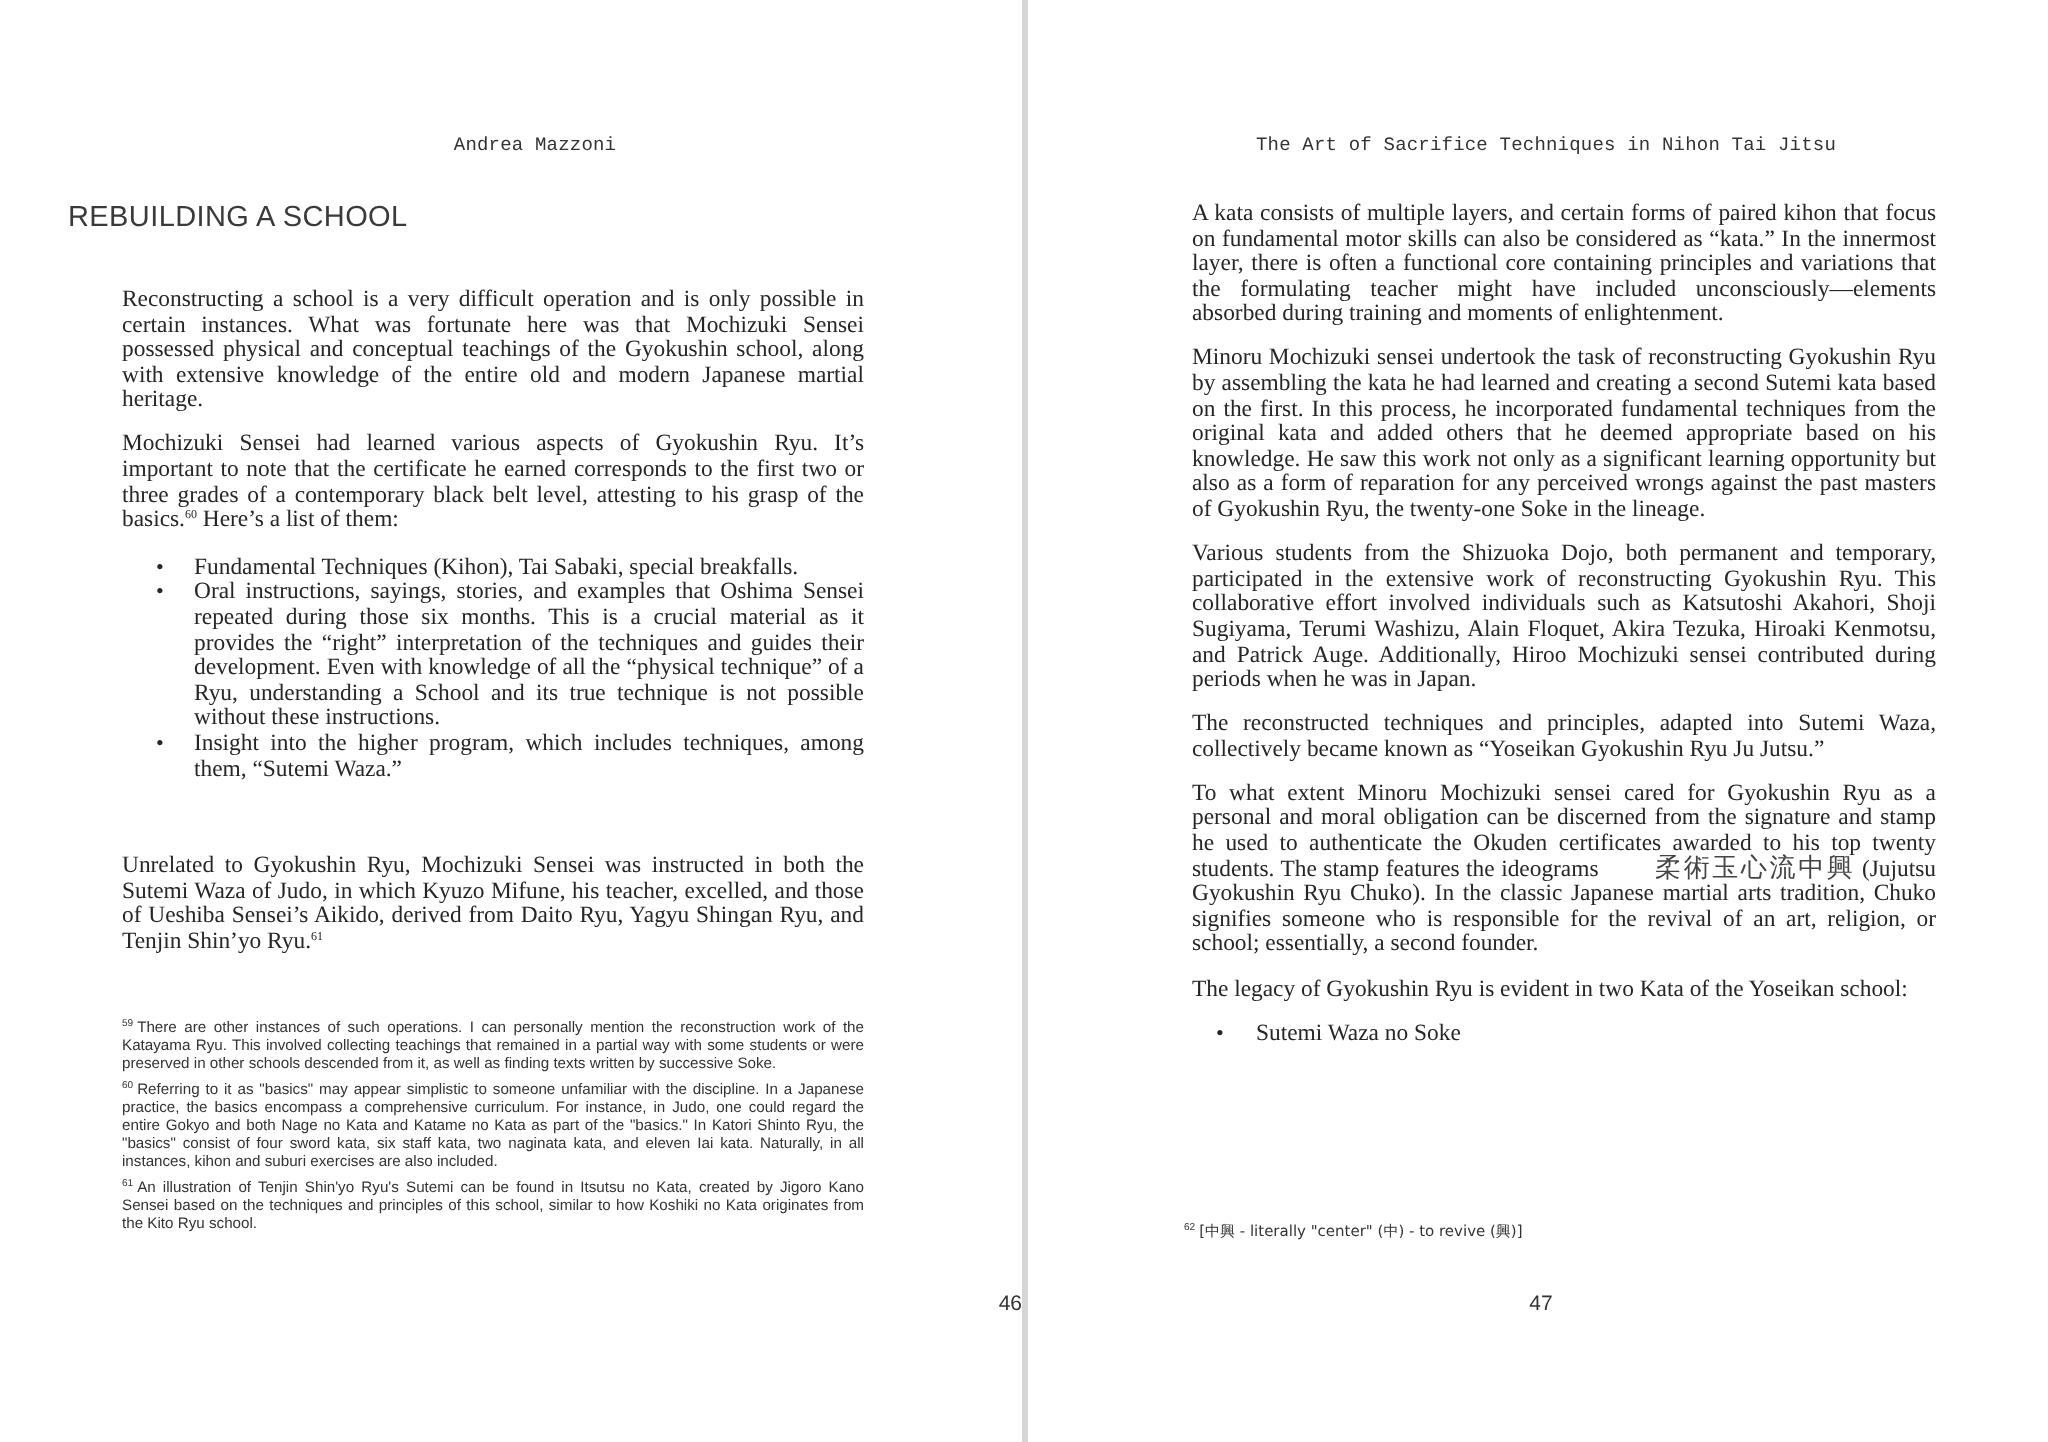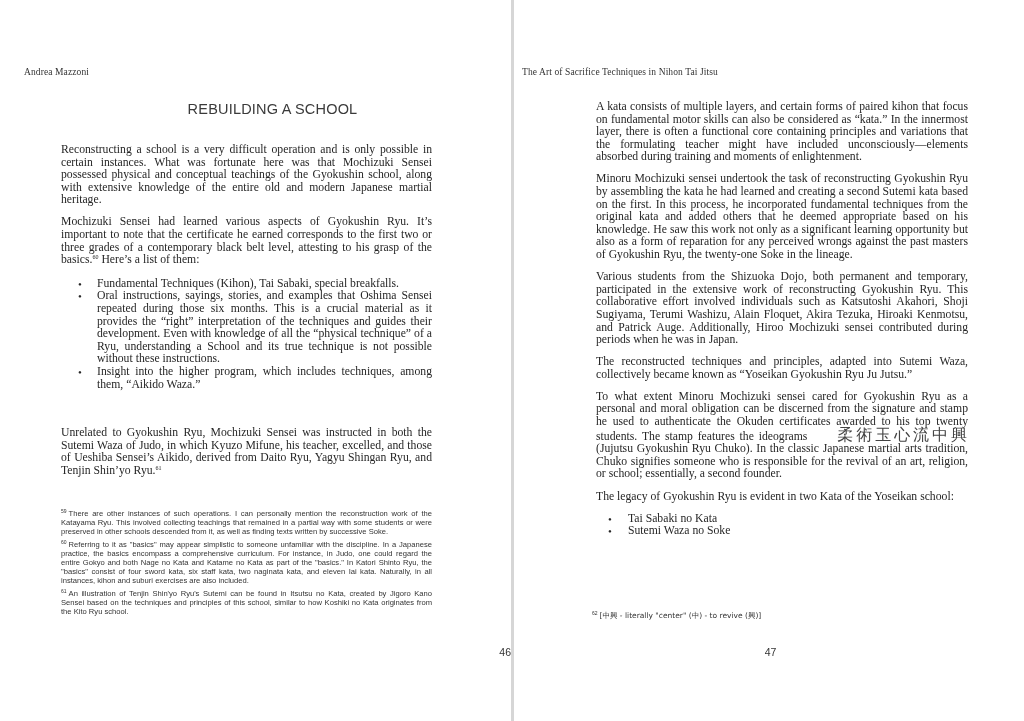--- a/index.html
+++ b/index.html
@@ -2,41 +2,41 @@
 <html><head>
   <meta charset="utf-8">
   <style>
     * { margin: 0; padding: 0; box-sizing: border-box; }
     html, body { width: 1024px; height: 721px; background: #ffffff; overflow: hidden; }
     body { position: relative; color: #2a2a2a; }
     .page { position: absolute; top: 0; height: 721px; background: #fff; }
     .page.left { left: 0; width: 511px; }
     .page.right { left: 514px; width: 510px; }
     .divider { position: absolute; left: 511px; top: 0; width: 3px; height: 721px; background: #d6d6d6; }
-    .running-head { position: absolute; top: 67px; left: 0; width: 100%; 
-      font-family: Liberation Serif, serif; font-size: 9.5px; color: #333; letter-spacing: 0.1px; }
+    .running-head { position: absolute; top: 67px; left: 0; width: 100%; text-align: center;
+      font-family: Liberation Mono, monospace; font-size: 9.5px; color: #333; letter-spacing: 0.1px; }
     .page.left .running-head { left: 0; width: 100%; padding-left: 24px; }
     .page.right .running-head { padding-left: 8px; }
-    .chapter-title { position: absolute; top: 101px; left: 0; width: 100%; text-align: center;
+    .chapter-title { position: absolute; top: 101px; left: 0; width: 100%; 
       font-family: "Liberation Sans", sans-serif; font-size: 14.5px; font-weight: normal; color: #3a3a3a;
       letter-spacing: 0.2px; padding-left: 34px; }
     .body { position: absolute; font-family: "Liberation Serif", serif; font-size: 11.7px;
       line-height: 12.6px; color: #262626; text-align: justify; }
     .page.left .body { left: 61px; width: 371px; top: 144px; }
     .page.right .body { left: 82px; width: 372px; top: 101px; }
     .body p { margin-bottom: 9.5px; }
     .body sup { font-size: 6px; vertical-align: 4px; line-height: 0; }
     .body ul { list-style: none; margin: 10px 0 10px 0; }
     .body ul li { position: relative; padding-left: 36px; }
     .body ul li::before { content: "•"; position: absolute; left: 17px; top: 0; font-size: 11px; }
     .page.left .body ul { margin-top: 11px; margin-bottom: 36px; }
     .page.right .body ul { margin-top: 9px; margin-bottom: 10px; }
     .page.right .body ul li { padding-left: 32px; }
     .page.right .body ul li::before { left: 12px; }
-    .jp { font-family: "DejaVu Sans", sans-serif; font-size: 16px; color: #444; letter-spacing: 1px; margin-left: 25px; }
+    .jp { font-family: "DejaVu Sans", sans-serif; font-size: 13px; color: #444; letter-spacing: 1px; margin-left: 25px; }
     .footnotes { position: absolute; font-family: "Liberation Sans", sans-serif; font-size: 7.6px;
       line-height: 9.2px; color: #333; text-align: justify; }
     .page.left .footnotes { left: 61px; width: 371px; top: 509px; }
     .page.right .footnotes { left: 78px; width: 372px; top: 611px; }
     .footnotes .fn { margin-bottom: 3px; }
     .footnotes sup { font-size: 5px; vertical-align: 3px; line-height: 0; margin-right: 2px; }
     .fn-jp { font-family: "DejaVu Sans", sans-serif; font-size: 7.5px; }
     .page-number { position: absolute; top: 646px; width: 100%; text-align: center;
       font-family: "Liberation Sans", sans-serif; font-size: 10.5px; color: #333; }
     .page.left .page-number { padding-left: 34px; text-align: right; }
@@ -48,21 +48,21 @@
 <div class="page left">
   <div class="running-head">Andrea Mazzoni</div>
   <h1 class="chapter-title">REBUILDING A SCHOOL</h1>
 
   <div class="body">
     <p>Reconstructing a school is a very difficult operation and is only possible in certain instances. What was fortunate here was that Mochizuki Sensei possessed physical and conceptual teachings of the Gyokushin school, along with extensive knowledge of the entire old and modern Japanese martial heritage.</p>
     <p><span>Mochizuki Sensei had learned various aspects of Gyokushin Ryu. It’s important to note that the certificate he earned corresponds to the first two or three grades of a contemporary black belt level, attesting to his grasp of the basics.</span><sup>60</sup> <span>Here’s a list of them:</span></p>
     <ul>
       <li>Fundamental Techniques (Kihon), Tai Sabaki, special breakfalls.</li>
       <li>Oral instructions, sayings, stories, and examples that Oshima Sensei repeated during those six months. This is a crucial material as it provides the “right” interpretation of the techniques and guides their development. Even with knowledge of all the “physical technique” of a Ryu, understanding a School and its true technique is not possible without these instructions.</li>
-      <li>Insight into the higher program, which includes techniques, among them, “Aikido Waza.”</li>
+      <li>Insight into the higher program, which includes techniques, among them, “Sutemi Waza.”</li>
     </ul>
     <p><span>Unrelated to Gyokushin Ryu, Mochizuki Sensei was instructed in both the Sutemi Waza of Judo, in which Kyuzo Mifune, his teacher, excelled, and those of Ueshiba Sensei’s Aikido, derived from Daito Ryu, Yagyu Shingan Ryu, and Tenjin Shin’yo Ryu.</span><sup>61</sup></p>
   </div>
 
   <div class="footnotes">
     <div class="fn"><sup>59</sup><span>There are other instances of such operations. I can personally mention the reconstruction work of the Katayama Ryu. This involved collecting teachings that remained in a partial way with some students or were preserved in other schools descended from it, as well as finding texts written by successive Soke.</span></div>
     <div class="fn"><sup>60</sup><span>Referring to it as "basics" may appear simplistic to someone unfamiliar with the discipline. In a Japanese practice, the basics encompass a comprehensive curriculum. For instance, in Judo, one could regard the entire Gokyo and both Nage no Kata and Katame no Kata as part of the "basics." In Katori Shinto Ryu, the "basics" consist of four sword kata, six staff kata, two naginata kata, and eleven Iai kata. Naturally, in all instances, kihon and suburi exercises are also included.</span></div>
     <div class="fn"><sup>61</sup><span>An illustration of Tenjin Shin'yo Ryu's Sutemi can be found in Itsutsu no Kata, created by Jigoro Kano Sensei based on the techniques and principles of this school, similar to how Koshiki no Kata originates from the Kito Ryu school.</span></div>
   </div>
 
@@ -75,21 +75,20 @@
   <div class="running-head">The Art of Sacrifice Techniques in Nihon Tai Jitsu</div>
 
   <div class="body">
     <p>A kata consists of multiple layers, and certain forms of paired kihon that focus on fundamental motor skills can also be considered as “kata.” In the innermost layer, there is often a functional core containing principles and variations that the formulating teacher might have included unconsciously—elements absorbed during training and moments of enlightenment.</p>
     <p>Minoru Mochizuki sensei undertook the task of reconstructing Gyokushin Ryu by assembling the kata he had learned and creating a second Sutemi kata based on the first. In this process, he incorporated fundamental techniques from the original kata and added others that he deemed appropriate based on his knowledge. He saw this work not only as a significant learning opportunity but also as a form of reparation for any perceived wrongs against the past masters of Gyokushin Ryu, the twenty-one Soke in the lineage.</p>
     <p>Various students from the Shizuoka Dojo, both permanent and temporary, participated in the extensive work of reconstructing Gyokushin Ryu. This collaborative effort involved individuals such as Katsutoshi Akahori, Shoji Sugiyama, Terumi Washizu, Alain Floquet, Akira Tezuka, Hiroaki Kenmotsu, and Patrick Auge. Additionally, Hiroo Mochizuki sensei contributed during periods when he was in Japan.</p>
     <p>The reconstructed techniques and principles, adapted into Sutemi Waza, collectively became known as “Yoseikan Gyokushin Ryu Ju Jutsu.”</p>
     <p><span>To what extent Minoru Mochizuki sensei cared for Gyokushin Ryu as a personal and moral obligation can be discerned from the signature and stamp he used to authenticate the Okuden certificates awarded to his top twenty students. The stamp features the ideograms </span><span class="jp">柔術玉心流中興</span><span> (Jujutsu Gyokushin Ryu Chuko). In the classic Japanese martial arts tradition, Chuko signifies someone who is responsible for the revival of an art, religion, or school; essentially, a second founder.</span></p>
     <p>The legacy of Gyokushin Ryu is evident in two Kata of the Yoseikan school:</p>
     <ul>
-      <li>Tai Sabaki no Kata</li>
       <li>Sutemi Waza no Soke</li>
     </ul>
   </div>
 
   <div class="footnotes">
     <div class="fn"><sup>62</sup><span class="fn-jp">[中興 - literally "center" (中) - to revive (興)]</span></div>
   </div>
 
   <div class="page-number">47</div>
 </div>

